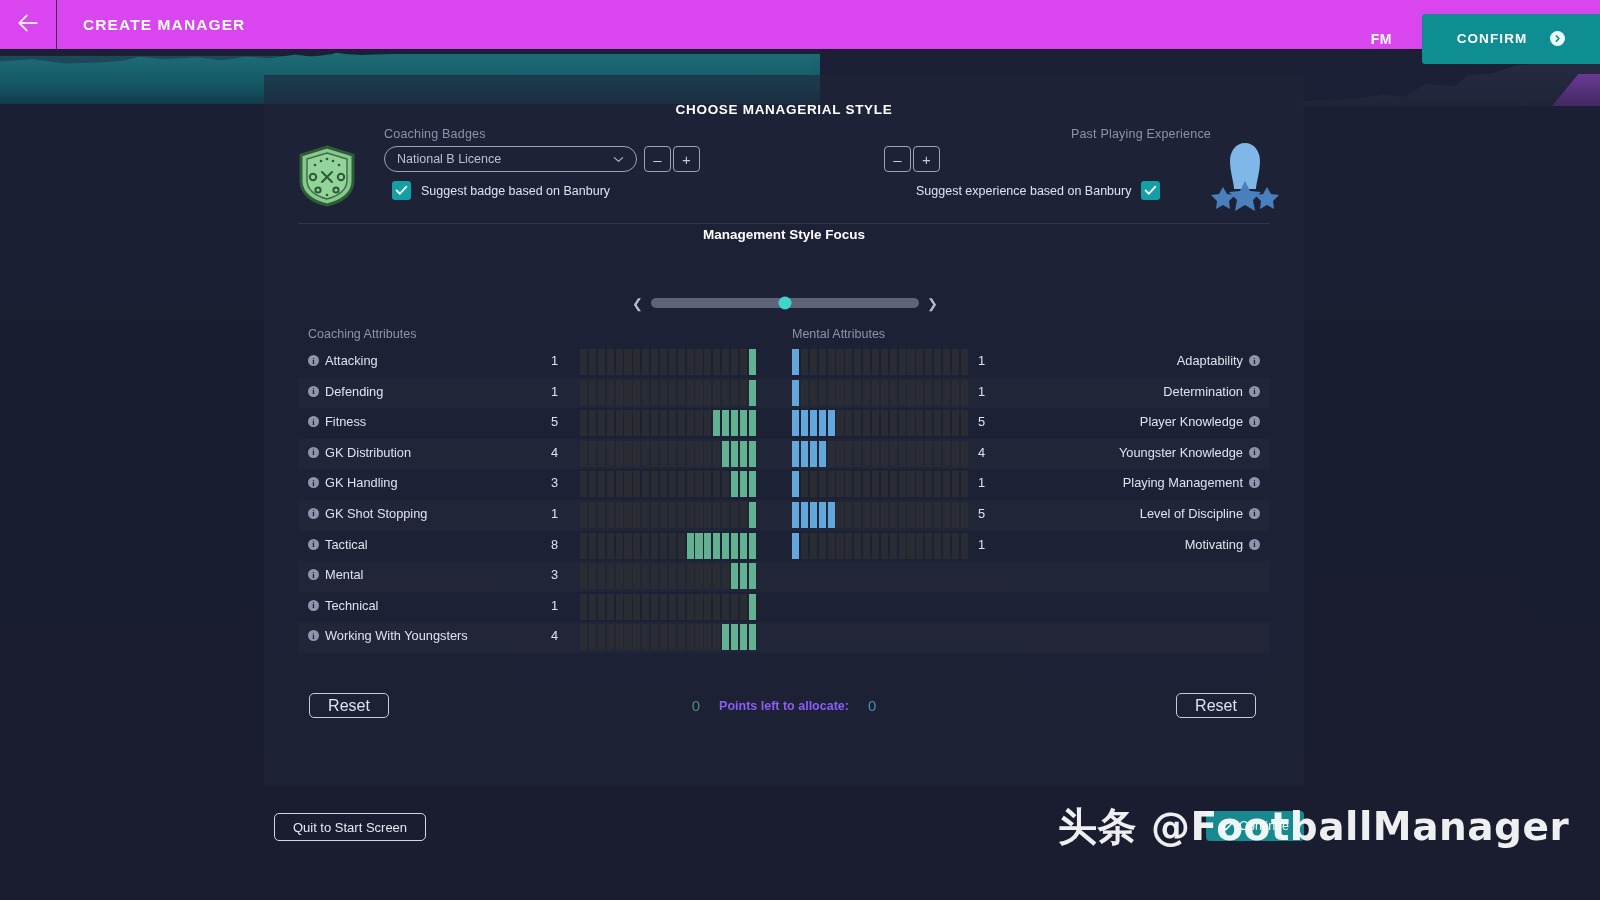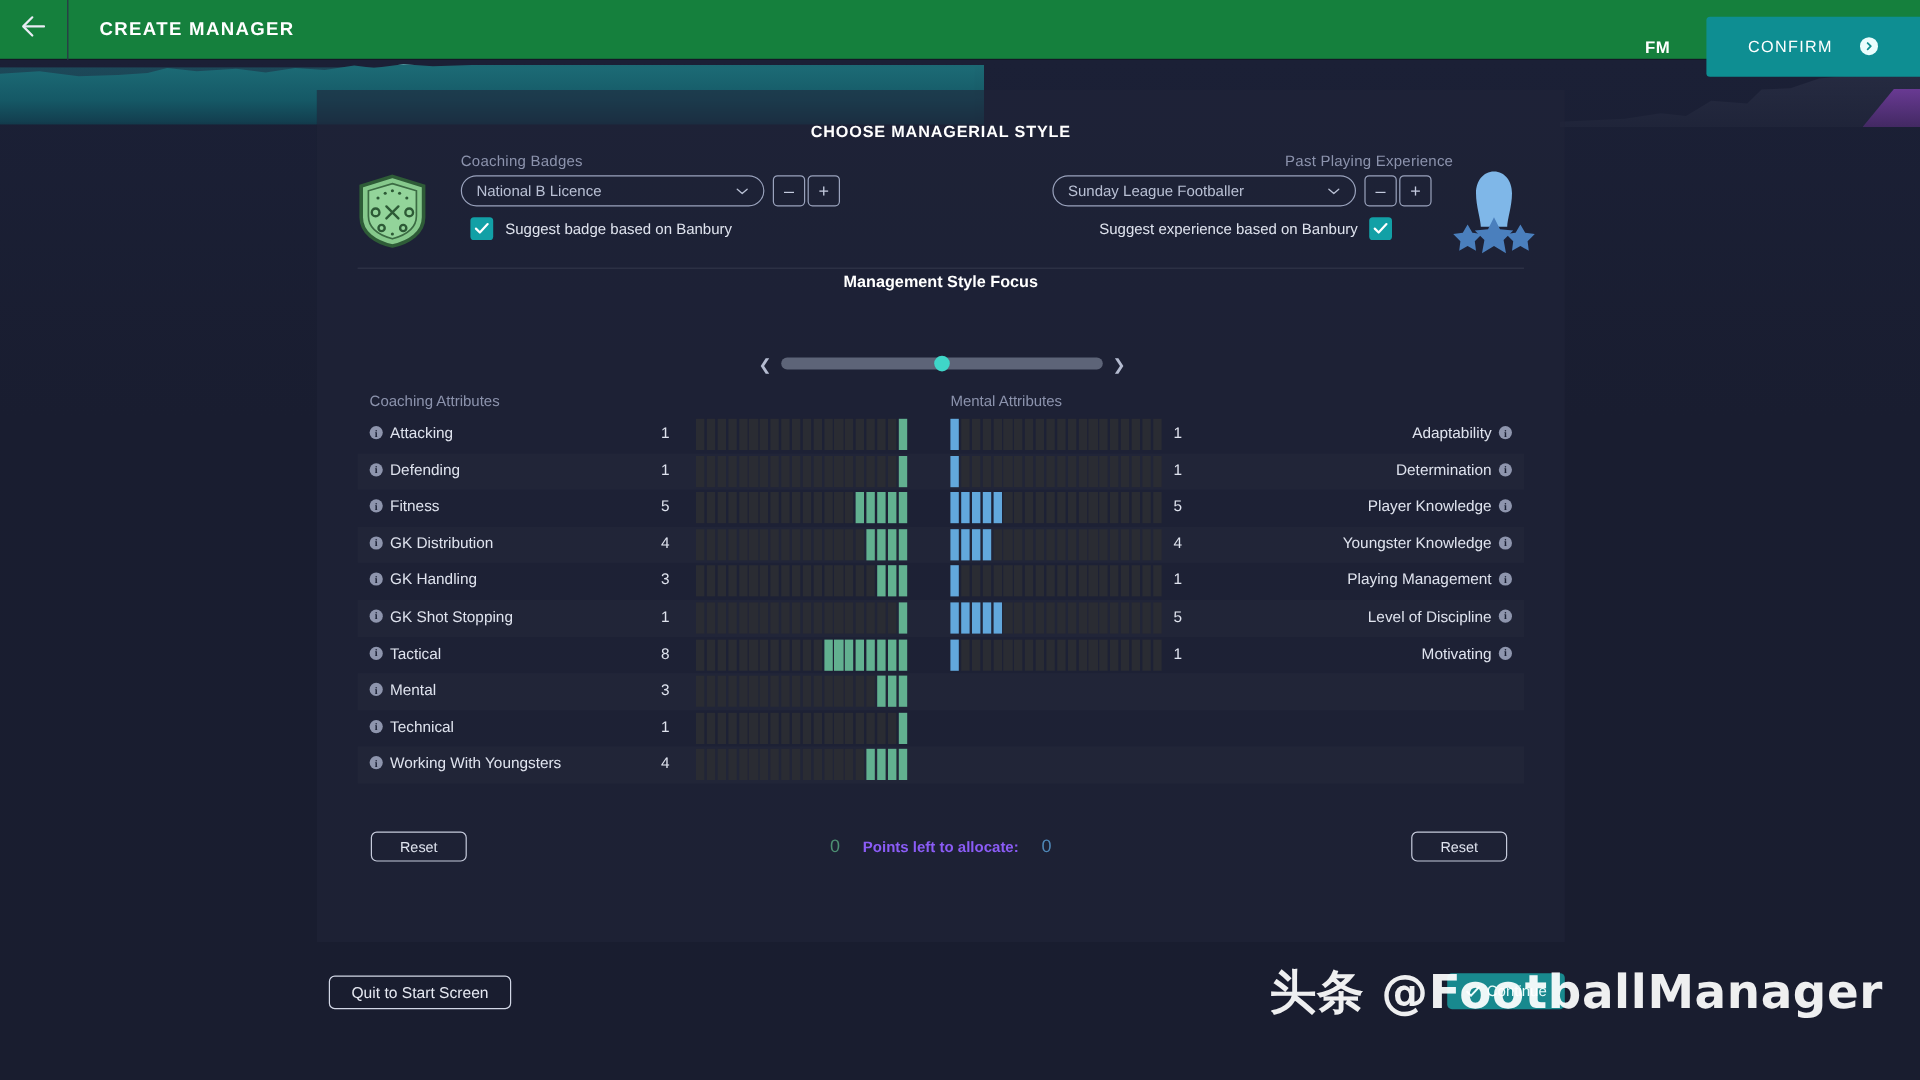--- a/index.html
+++ b/index.html
@@ -44,21 +44,21 @@
   .bg-purple {
     position:absolute; left:1552px; top:74px; width:48px; height:32px;
     background:linear-gradient(180deg,#7a3ea8,#4b2a6d);
     clip-path: polygon(55% 0,100% 0,100% 100%,0 100%);
     opacity:.8;
   }
 
   
   .topbar {
     position: absolute; left:0; top:0; width:1600px; height:50px;
-    background:#15803d; display:flex; align-items:center;
+    background:#d946ef; display:flex; align-items:center;
     border-bottom:1px solid #141827;
     justify-content:flex-end;
   }
   .back-btn {
     width:56px; height:50px; display:flex; align-items:center; justify-content:center;
     cursor:pointer;
   }
   .back-btn svg { width:26px; height:26px; }
   .divider-v { width:1px; height:50px; background:#2c3148; }
   .app-title {
@@ -66,21 +66,21 @@
     letter-spacing:1.1px;
   }
   .topbar-right { margin-left:auto; display:flex; align-items:center; height:62px;margin-top:28px; }
   .fm-logo {
     color:#fff; font-size:14px; font-weight:bold; letter-spacing:.5px;
     margin-right:30px;
   }
   .confirm-btn {
     width:178px; height:50px; background:#0e8e92;
     display:flex; align-items:center; justify-content:center; gap:23px;
-    color:#fff; font-size:13.5px; font-weight:normal; letter-spacing:1.1px;
+    color:#fff; font-size:13.5px; font-weight:bold; letter-spacing:1.1px;
     cursor:pointer; border-radius:3px 0 0 3px;
   }
   .confirm-chevron {
     width:15px; height:15px; border-radius:50%; background:#eafdfd;
     display:flex; align-items:center; justify-content:center;
   }
   .confirm-chevron svg { width:9px; height:9px; }
 
   
   .card {
@@ -201,21 +201,21 @@
   .bars.right { left:528px; justify-content:flex-start; }
   .seg { width:7.2px; height:26px; background:#2a2c33; }
   .bars.left  .seg.on { background:#62b190; }
   .bars.right .seg.on { background:#62a8dc; }
 
   
   .reset-btn {
     position:absolute; top:618px; width:80px; height:25px;
     border:1px solid #c6cbdc; border-radius:5px;
     display:flex; align-items:center; justify-content:center;
-    color:#dfe3ee; font-size:12px; cursor:pointer;
+    color:#dfe3ee; font-size:16px; cursor:pointer;
   }
   .reset-left { left:45px; }
   .reset-right { left:912px; }
   .points {
     position:absolute; left:0; top:622px; width:1040px;
     display:flex; align-items:center; justify-content:center; gap:19px;
     font-size:12.5px;
   }
   .pt-green { color:#4d8f72; font-size:15px; }
   .pt-blue  { color:#4e87b7; font-size:15px; }
@@ -325,28 +325,20 @@
         <div class="chkbox">
           <svg viewBox="0 0 24 20" fill="none" stroke="#ffffff" stroke-width="3.4" stroke-linecap="round" stroke-linejoin="round">
               <path d="m3 10 6 6 12-13"></path>
             </svg>
         </div>
         <div class="chk-label">Suggest badge based on Banbury</div>
       </div>
 
       <div class="field-label" style="left:610px; top:0; width:337px; text-align:right;">Past Playing Experience</div>
       <div class="sel-wrap" style="left:613px; top:19px;">
-        <div class="select-box" style="width:253px;">
-          <span class="txt">Sunday League Footballer</span>
-          <span class="chev">
-            <svg viewBox="0 0 24 14" fill="none" stroke="#b9c0d4" stroke-width="2.4" stroke-linecap="round" stroke-linejoin="round">
-                <path d="m3 3 9 8 9-8"></path>
-              </svg>
-          </span>
-        </div>
         <div class="pm-group">
           <div class="pm-btn">–</div>
           <div class="pm-btn">+</div>
         </div>
       </div>
       <div class="chk-row" style="left:652px; top:54px;">
         <div class="chk-label">Suggest experience based on Banbury</div>
         <div class="chkbox">
           <svg viewBox="0 0 24 20" fill="none" stroke="#ffffff" stroke-width="3.4" stroke-linecap="round" stroke-linejoin="round">
               <path d="m3 10 6 6 12-13"></path>

